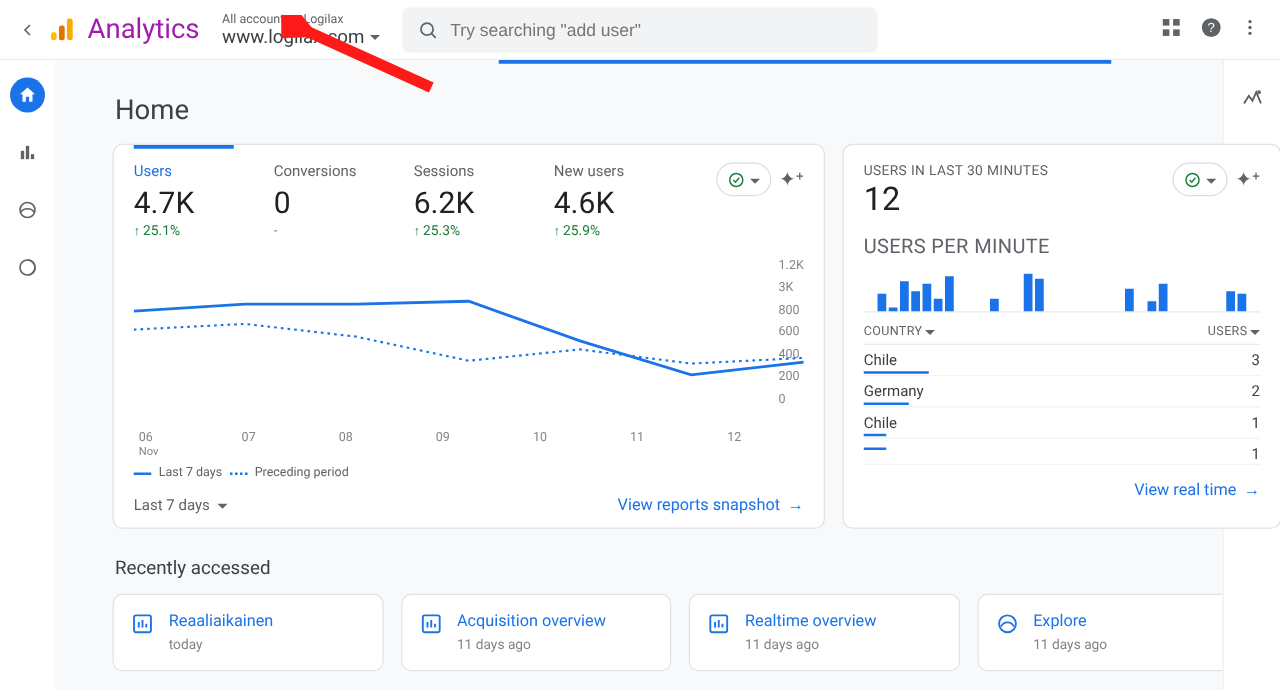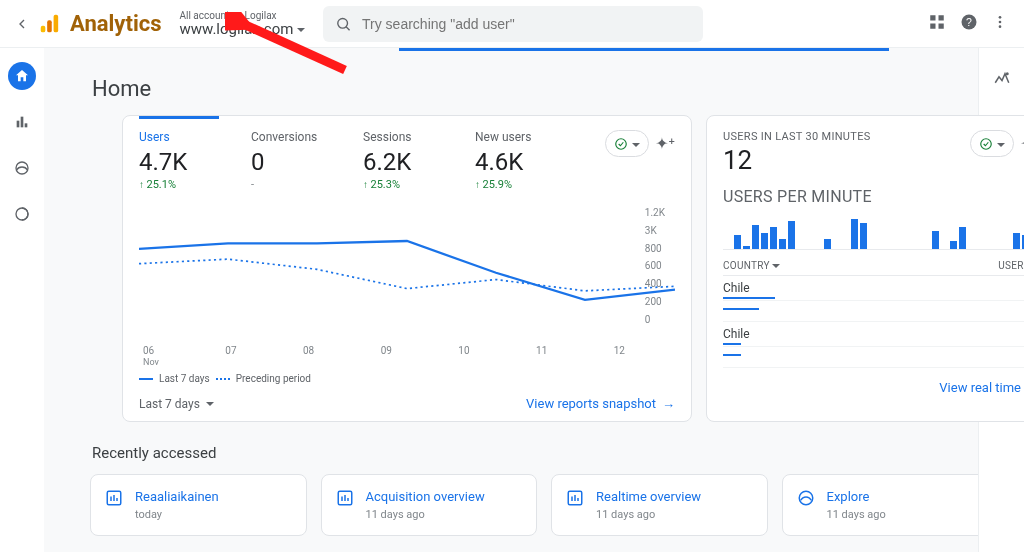--- a/index.html
+++ b/index.html
@@ -1,62 +1,62 @@
 <!DOCTYPE html>
 <html><head>
 <meta charset="utf-8">
 <style>
   * { box-sizing: border-box; margin: 0; padding: 0; }
   body { font-family: 'Google Sans', Roboto, Arial, sans-serif; background: #fff; color: #3c4043; width: 1024px; height: 552px; overflow: hidden; position: relative; }
   
   .topbar { height: 48px; display: flex; align-items: center; padding: 0 8px; border-bottom: 1px solid #eceff1; }
   .back-btn { width: 28px; height: 28px; display: flex; align-items: center; justify-content: center; cursor: pointer; }
   .logo-icon { width: 22px; margin-left: 2px; margin-right: 10px; }
-  .brand { font-size: 22px; color: #a16207; font-weight: 700; margin-right: 18px; }
+  .brand { font-size: 22px; color: #a21caf; font-weight: 400; margin-right: 18px; }
   .account-block { display: flex; flex-direction: column; line-height: 1.1; margin-right: 18px; cursor: pointer; }
   .account-top { font-size: 10px; color: #5f6368; }
   .account-bottom { font-size: 15px; color: #3c4043; display: flex; align-items: center; }
   .account-bottom .tri { margin-left: 4px; }
   .searchbox { flex: 0 0 auto; width: 380px; height: 36px; background: #f1f3f4; border-radius: 6px; display: flex; align-items: center; padding: 0 12px; color: #5f6368; }
   .searchbox input { border: none; background: transparent; outline: none; font-size: 14px; color: #3c4043; margin-left: 10px; width: 100%; }
   .top-right { margin-left: auto; display: flex; align-items: center; gap: 14px; padding-right: 8px; }
   .ic-btn { color: #5f6368; cursor: pointer; }
   
   .main-area { display: flex; height: calc(100% - 48px); }
   .leftnav { width: 44px; display: flex; flex-direction: column; align-items: center; padding-top: 14px; gap: 18px; }
   .nav-item { width: 28px; height: 28px; display: flex; align-items: center; justify-content: center; border-radius: 50%; cursor: pointer; color: #5f6368; }
   .nav-item.active { background: #1a73e8; color: #fff; }
   .nav-item svg { width: 16px; height: 16px; }
   
   .content { flex: 1; padding: 6px 26px 0 46px; background: #f8f9fa; overflow: hidden; position: relative; }
   .load-bar { position: absolute; top: 0; left: 355px; width: 490px; height: 3px; background: #1a73e8; }
   .page-title { font-size: 22px; color: #3c4043; margin: 22px 0 14px 2px; font-weight: 400; }
   
-  .cards-row { display: flex; gap: 14px; margin-left: 32px; }
+  .cards-row { display: flex; gap: 14px; }
   .card { background: #fff; border: 1px solid #e0e3e7; border-radius: 8px; position: relative; }
   .card-big { flex: 0 0 570px; padding: 14px 16px 10px; }
   .card-side { flex: 1; padding: 14px 16px 10px; }
   
   .metrics { display: flex; gap: 32px; align-items: flex-start; }
   .metric { min-width: 80px; cursor: pointer; }
   .metric.sel { border-top: 3px solid #1a73e8; margin-top: -14px; padding-top: 11px; }
   .metric.sel .m-label { color: #1a73e8; }
   .m-label { font-size: 12px; color: #5f6368; margin-bottom: 4px; }
   .m-value { font-size: 24px; font-weight: 400; color: #202124; }
   .m-delta { font-size: 11px; color: #188038; margin-top: 2px; }
   .m-delta::before { content: "↑ "; font-size: 10px; }
   .m-delta.empty::before { content: ""; }
   .metric-icons { margin-left: auto; display: flex; align-items: center; gap: 6px; }
   .pill { display: flex; align-items: center; gap: 4px; border: 1px solid #dadce0; border-radius: 14px; padding: 3px 8px; cursor: pointer; }
   .pill svg { width: 14px; height: 14px; }
   .sparkle { color: #5f6368; cursor: pointer; font-size: 16px; }
   
   .chart-zone { margin-top: 16px; position: relative; height: 136px; }
   .chart-zone svg { width: 100%; height: 100%; }
-  .y-ticks { position: absolute; right: 10px; top: 0; height: 118px; display: flex; flex-direction: column; justify-content: space-between; font-size: 10px; color: #80868b; text-align: left; }
+  .y-ticks { position: absolute; right: 0; top: 0; height: 118px; display: flex; flex-direction: column; justify-content: space-between; font-size: 10px; color: #80868b; text-align: left; }
   .x-axis { display: flex; justify-content: space-between; padding: 2px 50px 0 4px; font-size: 10px; color: #80868b; }
   
   .legend { display: flex; align-items: center; gap: 6px; font-size: 10px; color: #5f6368; margin-top: 6px; }
   .leg-line { width: 14px; height: 0; border-top: 2px solid #1a73e8; }
   .leg-dash { width: 14px; height: 0; border-top: 2px dotted #1a73e8; }
   
   .card-foot { display: flex; align-items: center; justify-content: space-between; margin-top: 8px; padding-top: 4px; }
   .range-sel { font-size: 12px; color: #5f6368; display: flex; align-items: center; gap: 6px; cursor: pointer; }
   .link-btn { font-size: 13px; color: #1a73e8; display: flex; align-items: center; gap: 6px; cursor: pointer; }
   
@@ -321,20 +321,21 @@
         <div class="row-wrap" id="country-rows">
             <div class="row">
               <div style="flex:1">
                 <div>Chile</div>
                 <div class="bar" style="width:52px"></div>
               </div>
               <div>3</div>
             </div>
             <div class="row">
               <div style="flex:1">
+                <div>Germany</div>
                 <div class="bar" style="width:36px"></div>
               </div>
               <div>2</div>
             </div>
             <div class="row">
               <div style="flex:1">
                 <div>Chile</div>
                 <div class="bar" style="width:18px"></div>
               </div>
               <div>1</div>

